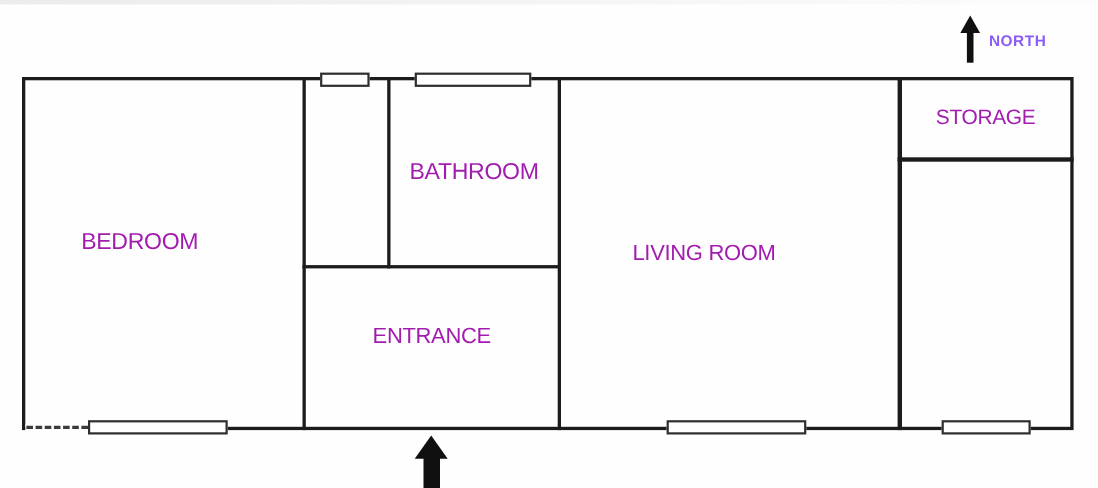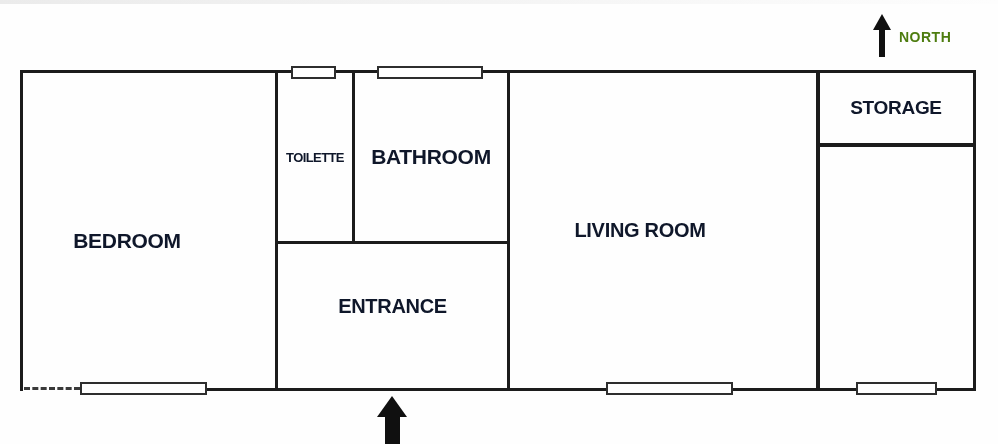--- a/index.html
+++ b/index.html
@@ -67,26 +67,26 @@
   }
 
   .room {
     position: absolute;
     display: flex;
     align-items: center;
     justify-content: center;
     pointer-events: none;
   }
   .room-label {
-    font-weight: bold;
-    color: #0f172a;
+    font-weight: normal;
+    color: #a21caf;
     letter-spacing: -0.3px;
     white-space: nowrap;
   }
-  .room-bedroom  { left: 23px;  top: 83px;  width: 208px; height: 315px; }
+  .room-bedroom  { left: 23px;  top: 62px;  width: 208px; height: 315px; }
   .room-bedroom .room-label { font-size: 21px; }
   .room-toilette { left: 278px; top: 73px;  width: 74px;  height: 168px; }
   .room-toilette .room-label { font-size: 13px; letter-spacing: -0.6px; }
   .room-bathroom { left: 355px; top: 73px;  width: 152px; height: 168px; }
   .room-bathroom .room-label { font-size: 21px; }
   .room-entrance { left: 278px; top: 244px; width: 229px; height: 124px; }
   .room-entrance .room-label { font-size: 20px; }
   .room-living   { left: 510px; top: 73px;  width: 260px; height: 315px; }
   .room-living .room-label { font-size: 20px; }
   .room-storage  { left: 819px; top: 73px;  width: 154px; height: 70px; }
@@ -107,21 +107,21 @@
     position: absolute;
     left: 879px; top: 28px;
     width: 6px; height: 29px;
     background: #101010;
   }
   .north-label {
     position: absolute;
     left: 899px; top: 29px;
     font-size: 14px;
     font-weight: bold;
-    color: #4d7c0f;
+    color: #8b5cf6;
     letter-spacing: 0.5px;
   }
 
   
   .entry-head {
     position: absolute;
     left: 377px; top: 396px;
     width: 0; height: 0;
     border-left: 15px solid transparent;
     border-right: 15px solid transparent;
@@ -153,23 +153,20 @@
   <div class="window win-bedroom"></div>
   <div class="window win-living"></div>
   <div class="window win-kitchen"></div>
 
   <div class="dash-cover"></div>
   <div class="dash-line"></div>
 
   <div class="room room-bedroom">
     <span class="room-label">BEDROOM</span>
   </div>
-  <div class="room room-toilette">
-    <span class="room-label">TOILETTE</span>
-  </div>
   <div class="room room-bathroom">
     <span class="room-label">BATHROOM</span>
   </div>
   <div class="room room-entrance">
     <span class="room-label">ENTRANCE</span>
   </div>
   <div class="room room-living">
     <span class="room-label">LIVING ROOM</span>
   </div>
   <div class="room room-storage">

